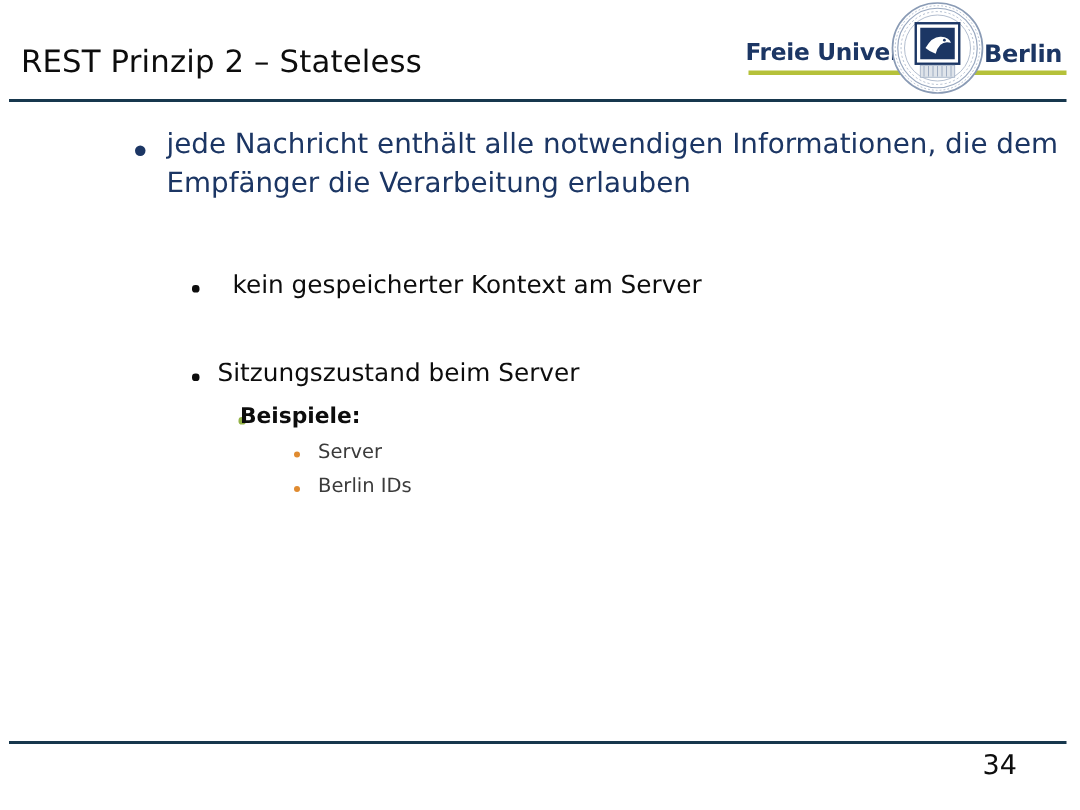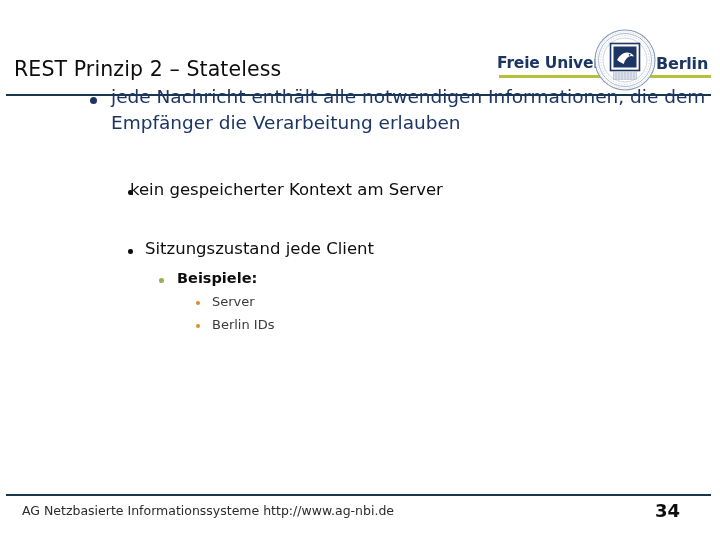--- a/index.html
+++ b/index.html
@@ -15,21 +15,20 @@
     font-family: "DejaVu Sans", "Liberation Sans", sans-serif;
     background: #ffffff;
   }
 
   
   #slide-header {
     position: absolute;
     left: 0; top: 0;
     width: 720px;
     height: 70px;
-    margin-top: 28px;
   }
   #page-title {
     position: absolute;
     left: 14px;
     top: 29px;
     font-size: 20.5px;
     font-weight: normal;
     color: #0d0d0d;
     letter-spacing: 0.1px;
     white-space: nowrap;
@@ -126,21 +125,21 @@
   }
 
   
   #bullet-l2a { left: 0; top: 110px; width: 720px; }
   #bullet-l2a .bullet-dot {
     left: 84px; top: 10px;
     width: 4.5px; height: 4.5px;
     background: #0d0d0d;
   }
   #bullet-l2a .bullet-text {
-    left: 86px; top: 0px;
+    left: 111px; top: 0px;
     font-size: 16.5px;
     color: #0d0d0d;
   }
 
   
   #bullet-l2b { left: 0; top: 169px; width: 720px; }
   #bullet-l2b .bullet-dot {
     left: 84px; top: 10px;
     width: 4.5px; height: 4.5px;
     background: #0d0d0d;
@@ -152,21 +151,21 @@
   }
 
   
   #bullet-l3 { left: 0; top: 200px; width: 720px; }
   #bullet-l3 .bullet-dot {
     left: 115px; top: 8px;
     width: 4.5px; height: 4.5px;
     background: #94b348;
   }
   #bullet-l3 .bullet-text {
-    left: 133px; top: 0px;
+    left: 116px; top: 0px;
     font-size: 14.5px;
     font-weight: bold;
     color: #0d0d0d;
   }
 
   
   #bullet-l4a { left: 0; top: 224px; width: 720px; }
   #bullet-l4b { left: 0; top: 247px; width: 720px; }
   .lvl4 .bullet-dot {
     left: 152px; top: 7px;
@@ -201,21 +200,21 @@
     top: 9px;
     font-size: 12.5px;
     color: #2b2b2b;
     white-space: nowrap;
   }
   #footer-page-number {
     position: absolute;
     left: 655px;
     top: 6px;
     font-size: 18px;
-    font-weight: bold;
+    font-weight: normal;
     color: #0d0d0d;
   }
 </style>
 </head>
 <body>
 
 <div id="slide-header">
   <div id="page-title">REST Prinzip 2 – Stateless</div>
 
   <div id="fu-logo">
@@ -257,21 +256,21 @@
     <span class="bullet-text">jede Nachricht enthält alle notwendigen Informationen, die dem Empfänger die Verarbeitung erlauben</span>
   </div>
 
   <div class="bullet-row" id="bullet-l2a">
     <span class="bullet-dot"></span>
     <span class="bullet-text">kein gespeicherter Kontext am Server</span>
   </div>
 
   <div class="bullet-row" id="bullet-l2b">
     <span class="bullet-dot"></span>
-    <span class="bullet-text">Sitzungszustand jede Client</span>
+    <span class="bullet-text">Sitzungszustand beim Server</span>
   </div>
 
   <div class="bullet-row" id="bullet-l3">
     <span class="bullet-dot"></span>
     <span class="bullet-text">Beispiele:</span>
   </div>
 
   <div class="bullet-row lvl4" id="bullet-l4a">
     <span class="bullet-dot"></span>
     <span class="bullet-text">Server</span>
@@ -279,15 +278,14 @@
 
   <div class="bullet-row lvl4" id="bullet-l4b">
     <span class="bullet-dot"></span>
     <span class="bullet-text">Berlin IDs</span>
   </div>
 
 </div>
 
 <div id="slide-footer">
   <div id="footer-rule"></div>
-  <div id="footer-text">AG Netzbasierte Informationssysteme http://www.ag-nbi.de</div>
   <div id="footer-page-number">34</div>
 </div>
 
 </body></html>

